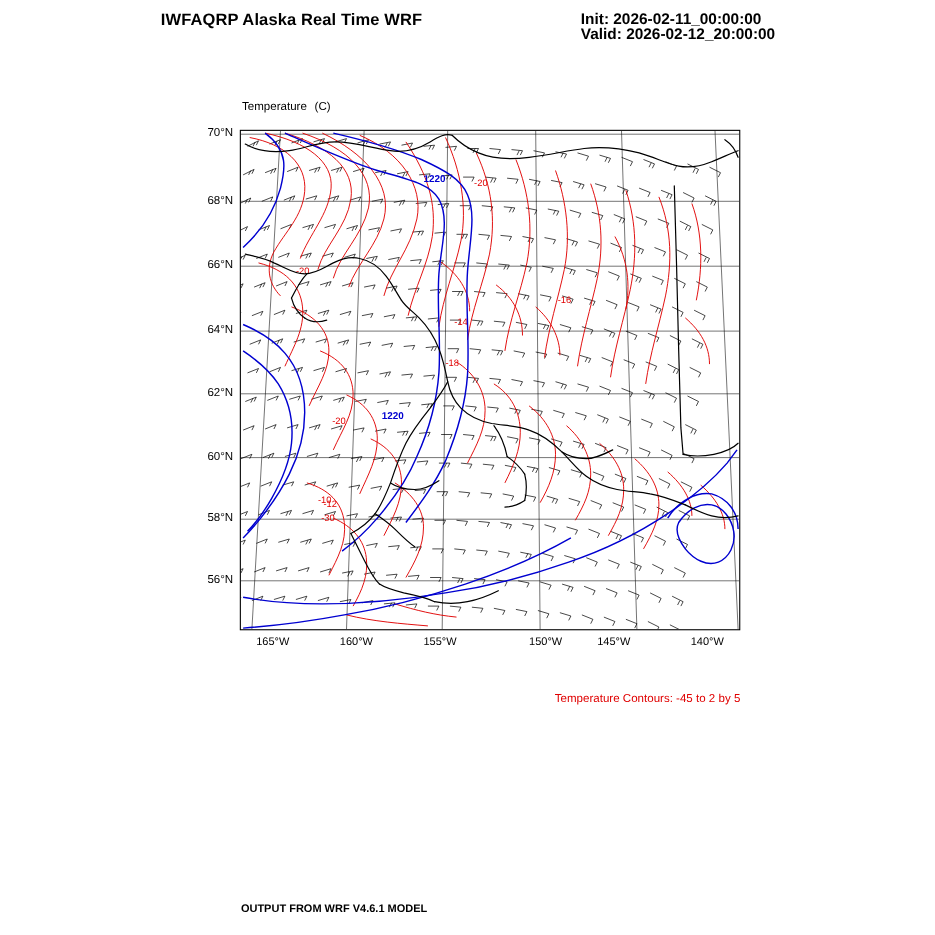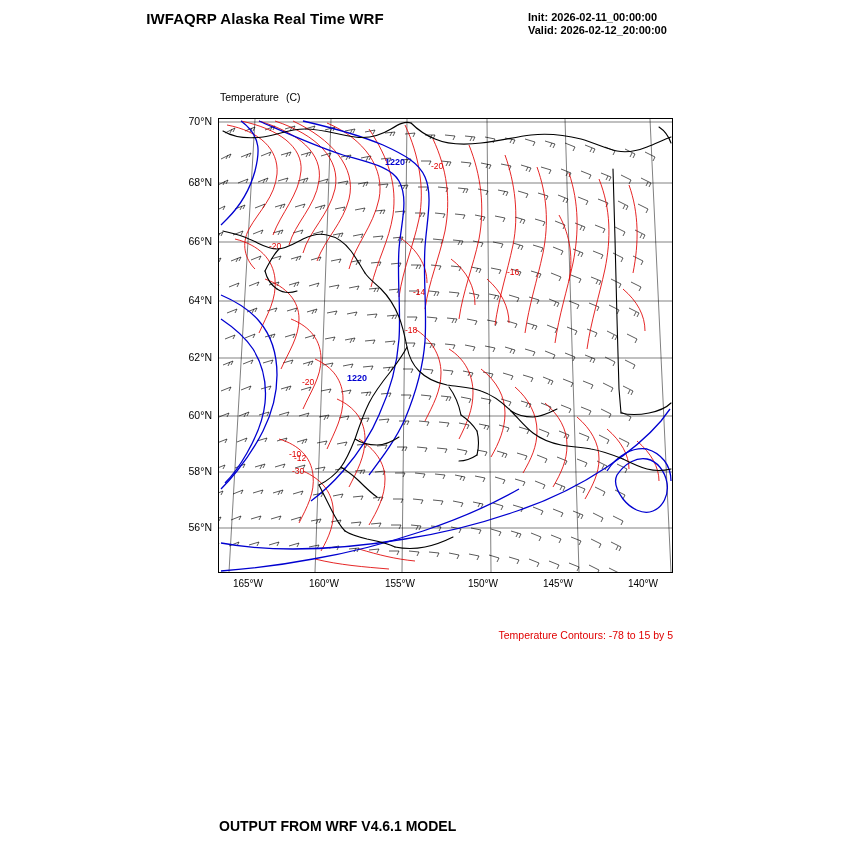--- a/index.html
+++ b/index.html
@@ -26,21 +26,21 @@
   .title {
     left: 0; top: 10px;
     width: 530px;
     text-align: center;
     font-size: 15px;
     font-weight: bold;
     letter-spacing: 0.1px;
   }
   .init-block {
     left: 528px; top: 11px;
-    font-size: 11px;
+    font-size: 14px;
     font-weight: bold;
     line-height: 13px;
   }
   .legend-block {
     left: 220px; top: 62px;
     font-size: 10.5px;
     line-height: 14px;
     white-space: pre;
   }
   .legend-block .lbl { display: inline-block; width: 66px; }
@@ -80,21 +80,21 @@
   .note-temp {
     left: 0; top: 629px;
     width: 673px;
     text-align: right;
     font-size: 10.5px;
     color: #e00000;
   }
 
   .footer {
     left: 219px; top: 820px;
-    font-size: 14px;
+    font-size: 10px;
     font-weight: bold;
     line-height: 13px;
   }
 
   svg { display: block; }
   .coast { fill: none; stroke: #000000; stroke-width: 1.1; stroke-linejoin: round; stroke-linecap: round;}
   .grid { fill:none; stroke: #000000; stroke-width: 0.5; }
   .hgt { fill: none; stroke: #0000d0; stroke-width: 1.3; }
   .tmp { fill: none; stroke: #e00000; stroke-width: 0.85; }
   .barb { stroke: #000000; stroke-width: 0.65; fill: none; }
@@ -127,21 +127,21 @@
     <div class="abs ytick" style="top:239px">62°N</div>
     <div class="abs ytick" style="top:297px">60°N</div>
     <div class="abs ytick" style="top:353px">58°N</div>
     <div class="abs ytick" style="top:409px">56°N</div>
   </div>
 
   <div class="abs xtick-wrap">
     <div class="abs xtick" style="left:30px">165°W</div>
     <div class="abs xtick" style="left:106px">160°W</div>
     <div class="abs xtick" style="left:182px">155°W</div>
-    <div class="abs xtick" style="left:265px">150°W</div>
+    <div class="abs xtick" style="left:278px">150°W</div>
     <div class="abs xtick" style="left:340px">145°W</div>
     <div class="abs xtick" style="left:425px">140°W</div>
   </div>
 
   <div class="abs plot-frame">
     <svg width="453" height="453" viewBox="0 0 453 453">
 
       <g class="grid">
         <path d="M0,3 L453,3"></path>
         <path d="M0,64 L453,64"></path>
@@ -662,19 +662,19 @@
         <path d="M258,312 C260,320 260,328 258,336"></path>
         <path d="M258,336 C252,340 246,342 240,342"></path>
         <path d="M440,8 C446,12 450,18 452,24"></path>
         <path d="M60,130 C54,136 50,144 46,152"></path>
         <path d="M46,152 C48,160 52,166 58,170"></path>
         <path d="M58,170 C64,174 72,174 78,172"></path>
       </g>
     </svg>
   </div>
 
-  <div class="abs note-temp">Temperature Contours: -78 to 15 by 5</div>
+  <div class="abs note-temp">Temperature Contours: -45 to 2 by 5</div>
 
   <div class="abs footer">
     <div>OUTPUT FROM WRF V4.6.1 MODEL</div>
   </div>
 
 </div>
 
 </body></html>

